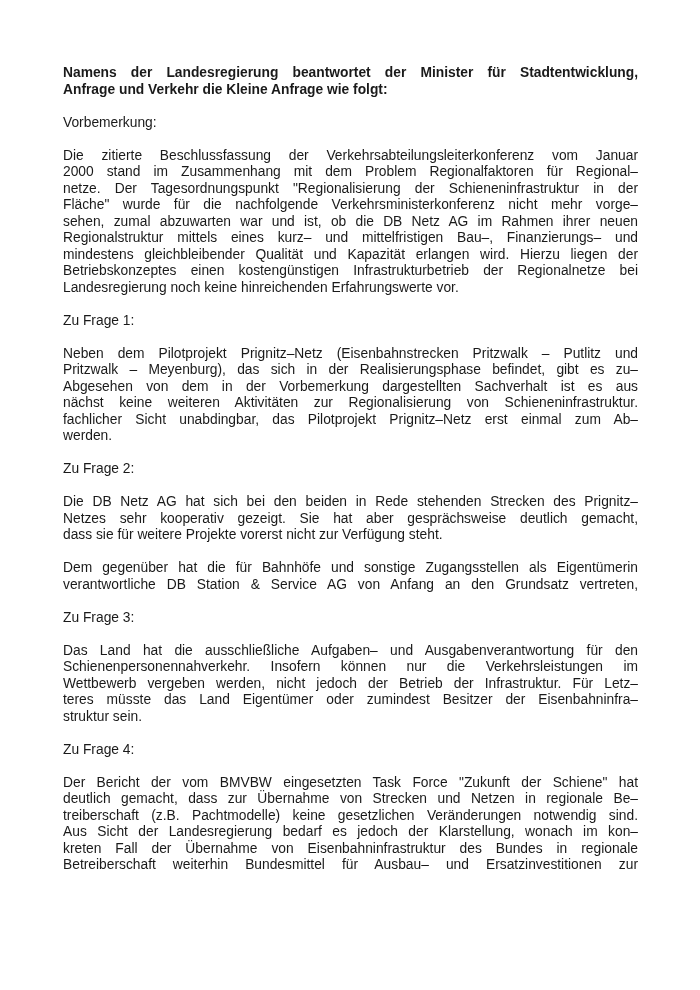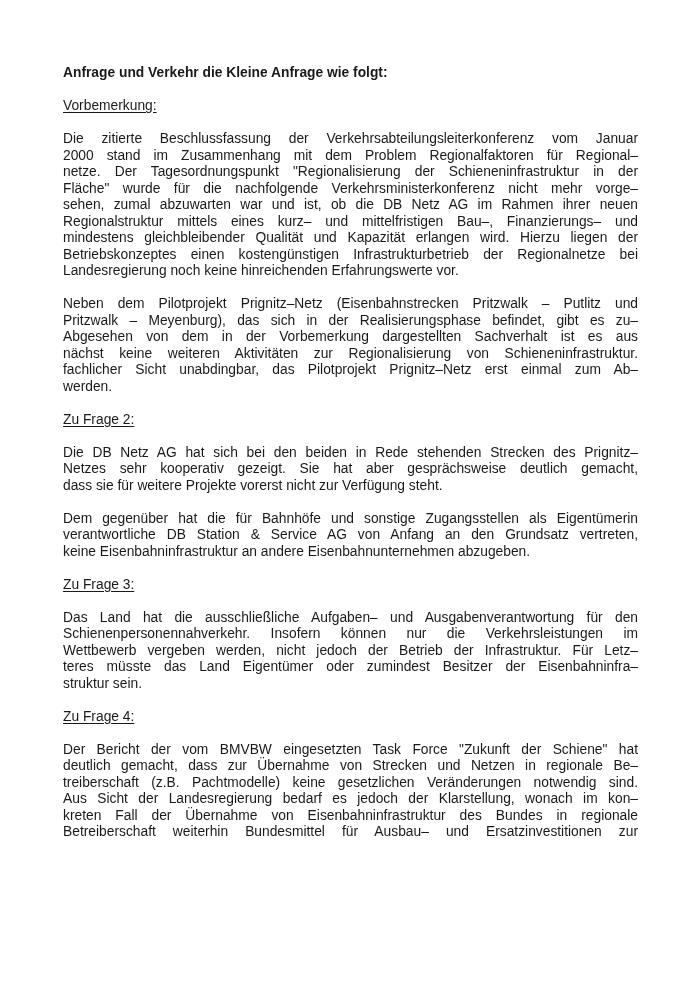--- a/index.html
+++ b/index.html
@@ -24,78 +24,78 @@
     font-size: 13.8px;
     line-height: 16.5px;
   }
   .intro {
     font-weight: bold;
     margin: 0 0 16.5px 0;
   }
   .sec-heading {
     font-size: inherit;
     font-weight: normal;
-    text-decoration: underline;
     text-underline-offset: 2px;
     margin: 0 0 16.5px 0;
   }
   .para {
     margin: 0 0 16.5px 0;
   }
   
   .ln { white-space: normal; }
   .jl { text-align: justify; text-align-last: justify; }
 </style>
 </head>
 <body>
 
 <div class="page">
   <div class="content">
 
     <div class="intro" data-bind-lines="document.intro_bold">
+        <div class="ln jl">Namens der Landesregierung beantwortet der Minister für Stadtentwicklung,</div>
         <div class="ln">Anfrage und Verkehr die Kleine Anfrage wie folgt:</div>
       </div>
 
     <section>
       <h2 class="sec-heading" data-bind="document.sections.0.heading">Vorbemerkung:</h2>
       <div class="para" data-bind-lines="document.sections.0.paragraphs.0">
           <div class="ln jl">Die zitierte Beschlussfassung der Verkehrsabteilungsleiterkonferenz vom Januar</div>
           <div class="ln jl">2000 stand im Zusammenhang mit dem Problem Regionalfaktoren für Regional–</div>
           <div class="ln jl">netze. Der Tagesordnungspunkt "Regionalisierung der Schieneninfrastruktur in der</div>
           <div class="ln jl">Fläche" wurde für die nachfolgende Verkehrsministerkonferenz nicht mehr vorge–</div>
           <div class="ln jl">sehen, zumal abzuwarten war und ist, ob die DB Netz AG im Rahmen ihrer neuen</div>
           <div class="ln jl">Regionalstruktur mittels eines kurz– und mittelfristigen Bau–, Finanzierungs– und</div>
           <div class="ln jl">mindestens gleichbleibender Qualität und Kapazität erlangen wird. Hierzu liegen der</div>
           <div class="ln jl">Betriebskonzeptes einen kostengünstigen Infrastrukturbetrieb der Regionalnetze bei</div>
           <div class="ln">Landesregierung noch keine hinreichenden Erfahrungswerte vor.</div>
         </div>
     </section>
 
     <section>
+      <h2 class="sec-heading" data-bind="document.sections.1.heading">Zu Frage 1:</h2>
       <div class="para" data-bind-lines="document.sections.1.paragraphs.0">
           <div class="ln jl">Neben dem Pilotprojekt Prignitz–Netz (Eisenbahnstrecken Pritzwalk – Putlitz und</div>
           <div class="ln jl">Pritzwalk – Meyenburg), das sich in der Realisierungsphase befindet, gibt es zu–</div>
           <div class="ln jl">Abgesehen von dem in der Vorbemerkung dargestellten Sachverhalt ist es aus</div>
           <div class="ln jl">nächst keine weiteren Aktivitäten zur Regionalisierung von Schieneninfrastruktur.</div>
           <div class="ln jl">fachlicher Sicht unabdingbar, das Pilotprojekt Prignitz–Netz erst einmal zum Ab–</div>
           <div class="ln">werden.</div>
         </div>
     </section>
 
     <section>
       <h2 class="sec-heading" data-bind="document.sections.2.heading">Zu Frage 2:</h2>
       <div class="para" data-bind-lines="document.sections.2.paragraphs.0">
           <div class="ln jl">Die DB Netz AG hat sich bei den beiden in Rede stehenden Strecken des Prignitz–</div>
           <div class="ln jl">Netzes sehr kooperativ gezeigt. Sie hat aber gesprächsweise deutlich gemacht,</div>
           <div class="ln">dass sie für weitere Projekte vorerst nicht zur Verfügung steht.</div>
         </div>
       <div class="para" data-bind-lines="document.sections.2.paragraphs.1">
           <div class="ln jl">Dem gegenüber hat die für Bahnhöfe und sonstige Zugangsstellen als Eigentümerin</div>
           <div class="ln jl">verantwortliche DB Station &amp; Service AG von Anfang an den Grundsatz vertreten,</div>
-          <div class="ln">keine Eisenbahninfrastruktur an andere Eisenbahnunternehmen abzugeben.</div>
         </div>
     </section>
 
     <section>
       <h2 class="sec-heading" data-bind="document.sections.3.heading">Zu Frage 3:</h2>
       <div class="para" data-bind-lines="document.sections.3.paragraphs.0">
           <div class="ln jl">Das Land hat die ausschließliche Aufgaben– und Ausgabenverantwortung für den</div>
           <div class="ln jl">Schienenpersonennahverkehr. Insofern können nur die Verkehrsleistungen im</div>
           <div class="ln jl">Wettbewerb vergeben werden, nicht jedoch der Betrieb der Infrastruktur. Für Letz–</div>
           <div class="ln jl">teres müsste das Land Eigentümer oder zumindest Besitzer der Eisenbahninfra–</div>

